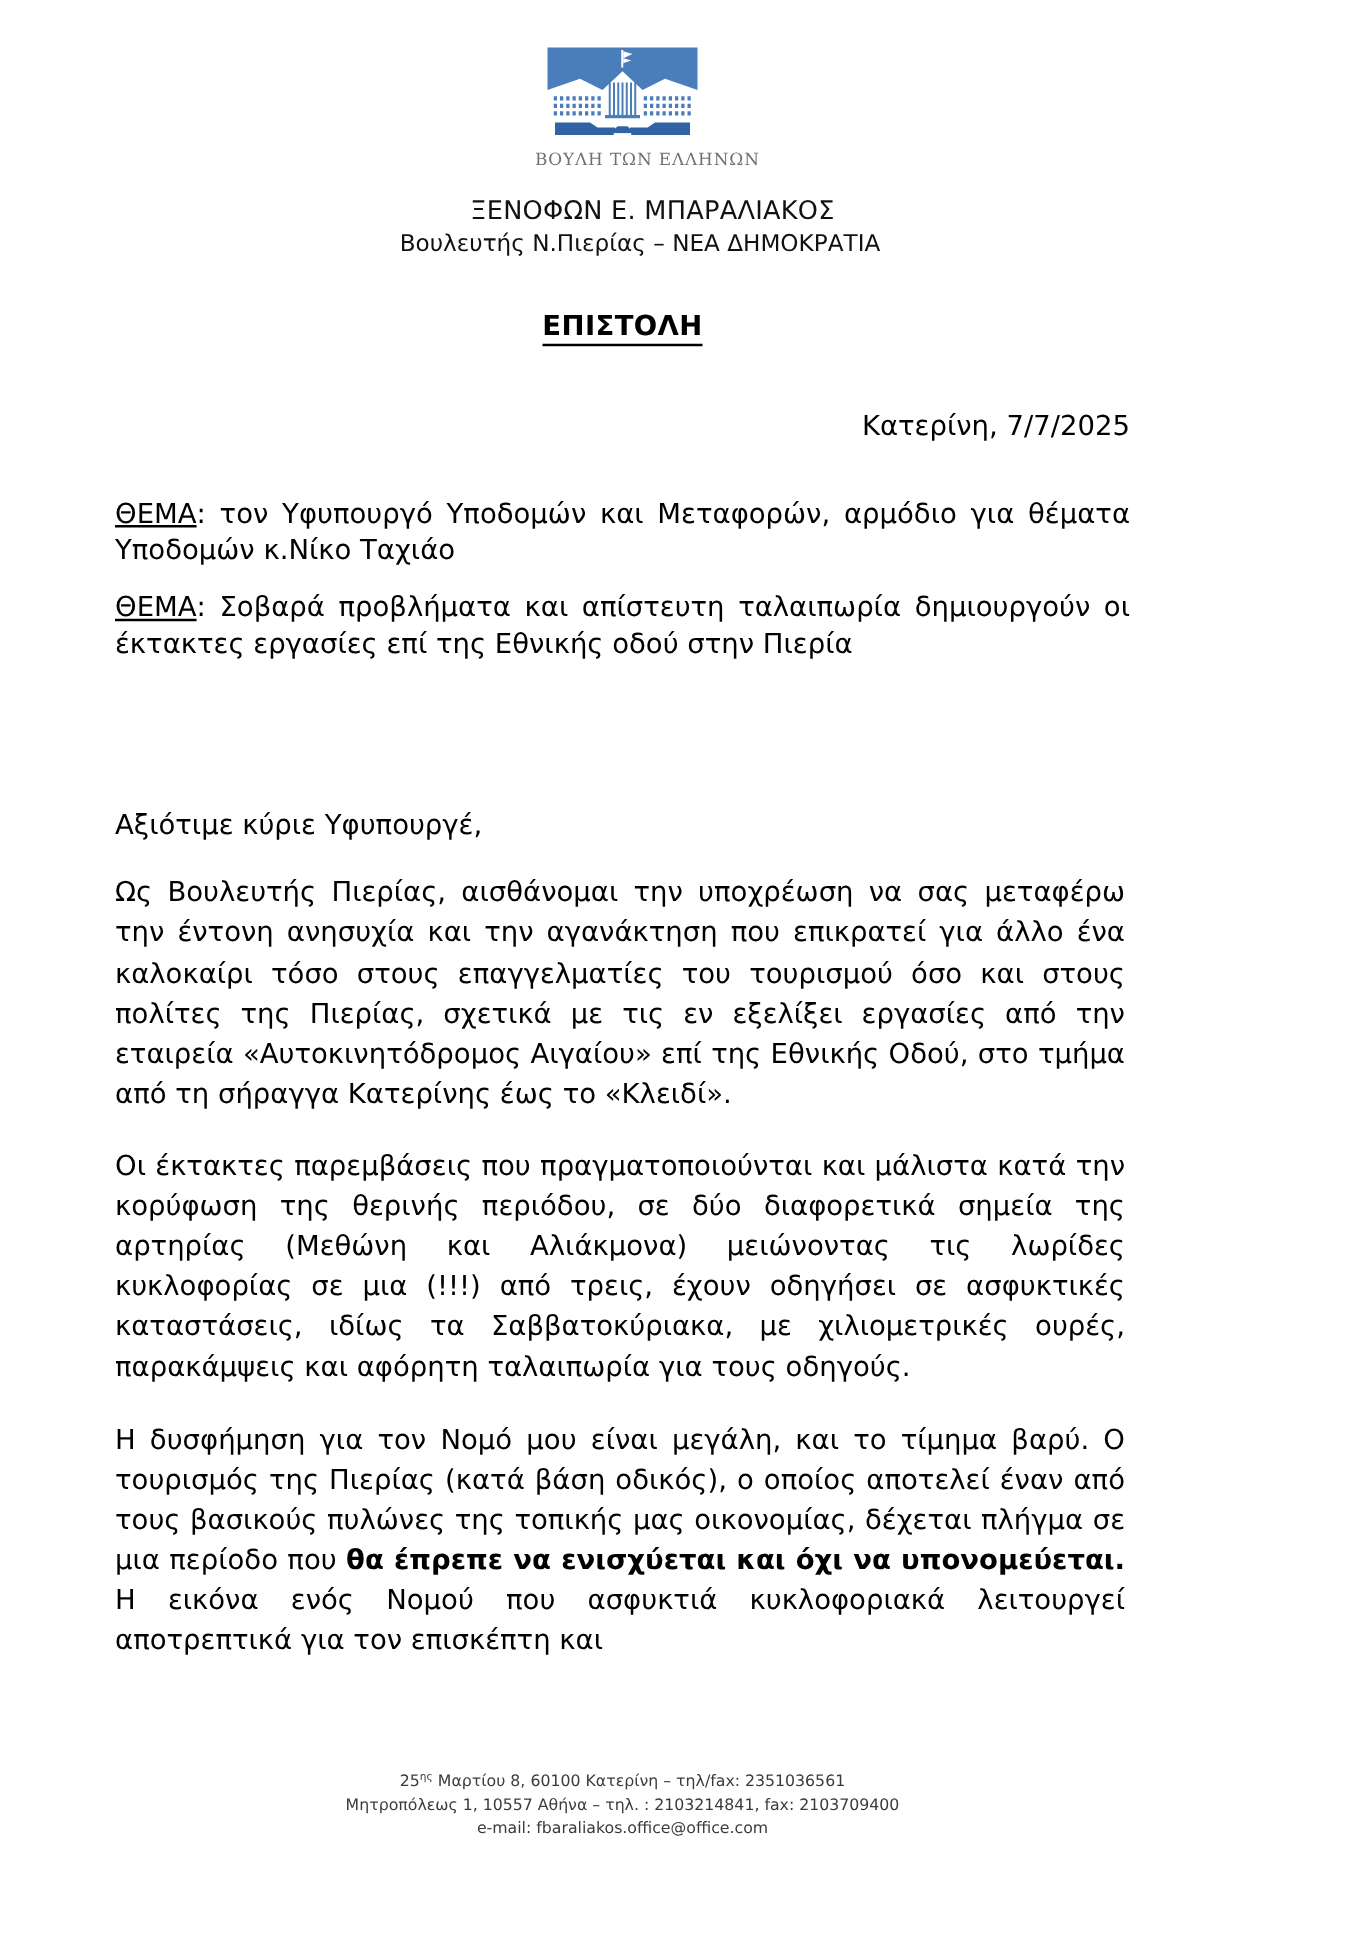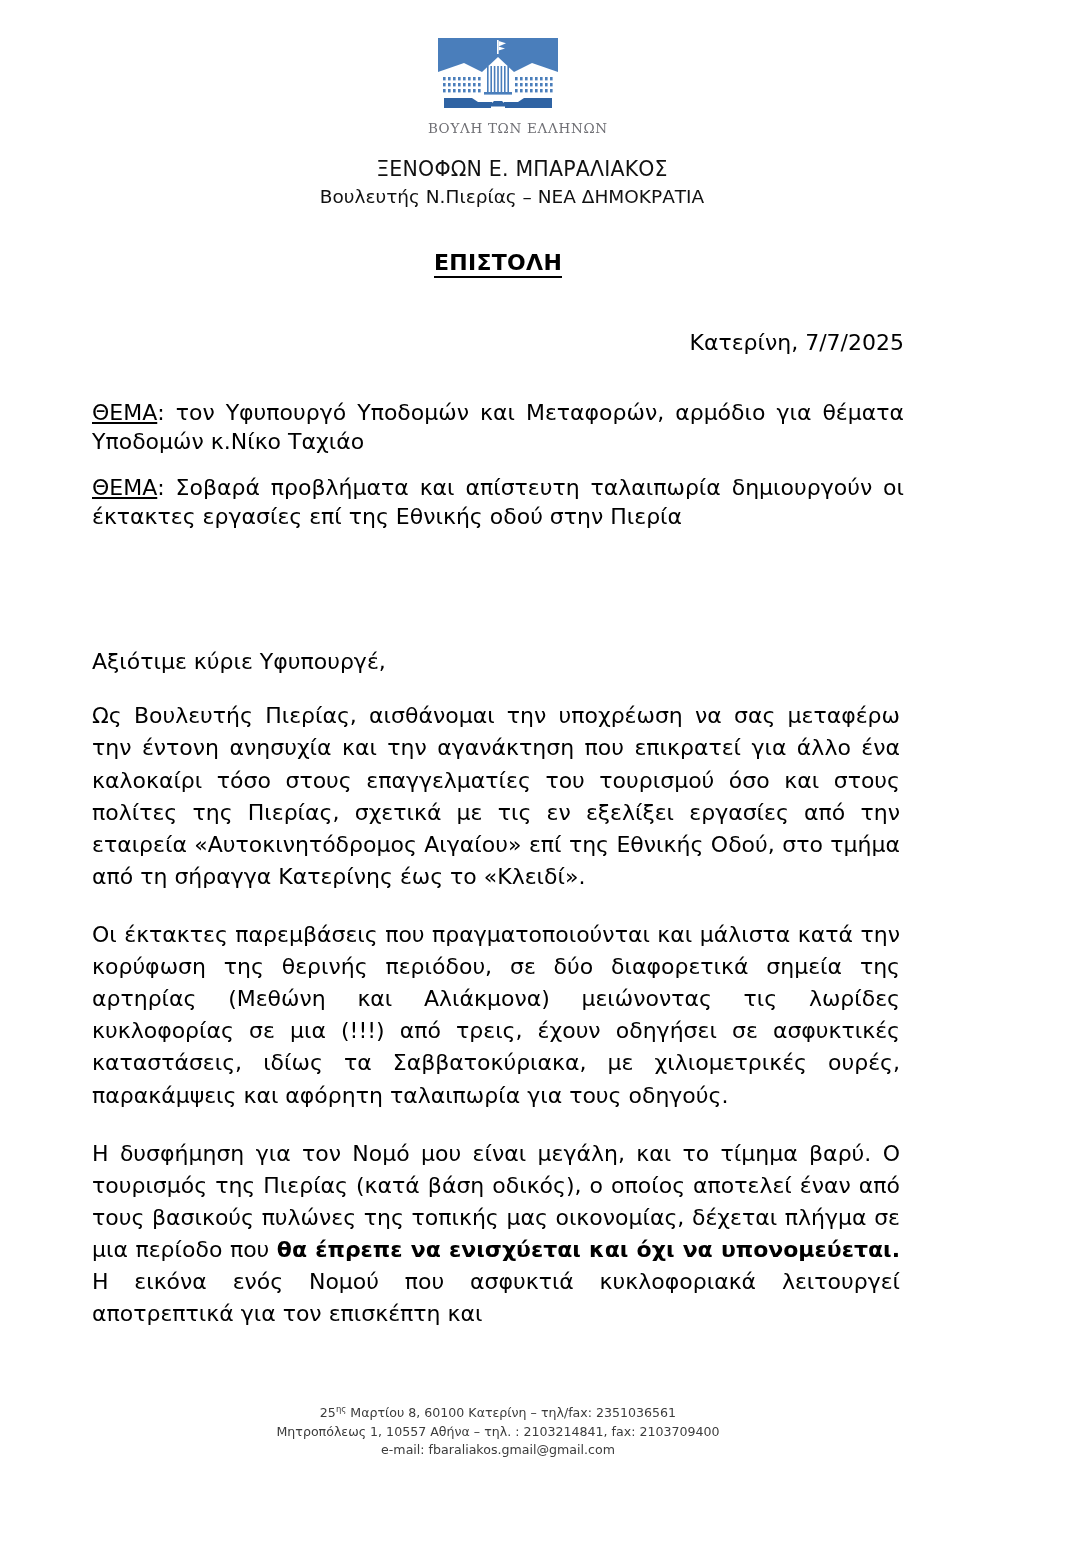--- a/index.html
+++ b/index.html
@@ -103,21 +103,21 @@
     text-justify: inter-word;
     margin: 26px 4px 0 0;
   }
   p.para b { font-weight: bold; }
 
   
   .footer {
     position: absolute;
     left: 0;
     right: 0;
-    bottom: 90px;
+    bottom: 78px;
     text-align: center;
     font-size: 12.6px;
     line-height: 1.45;
     color: #3b3b3b;
   }
   .footer sup { font-size: 8.5px; vertical-align: super; }
 </style>
 </head>
 <body>
 
@@ -242,16 +242,16 @@
 
     <p class="para">Οι έκτακτες παρεμβάσεις που πραγματοποιούνται και μάλιστα κατά την κορύφωση της θερινής περιόδου, σε δύο διαφορετικά σημεία της αρτηρίας (Μεθώνη και Αλιάκμονα) μειώνοντας τις λωρίδες κυκλοφορίας σε μια (!!!) από τρεις, έχουν οδηγήσει σε ασφυκτικές καταστάσεις, ιδίως τα Σαββατοκύριακα, με χιλιομετρικές ουρές, παρακάμψεις και αφόρητη ταλαιπωρία για τους οδηγούς.</p>
 
     <p class="para"><span>Η δυσφήμηση για τον Νομό μου είναι μεγάλη, και το τίμημα βαρύ. Ο τουρισμός της Πιερίας (κατά βάση οδικός), ο οποίος αποτελεί έναν από τους βασικούς πυλώνες της τοπικής μας οικονομίας, δέχεται πλήγμα σε μια περίοδο που </span><b>θα έπρεπε να ενισχύεται και όχι να υπονομεύεται.</b><span> Η εικόνα ενός Νομού που ασφυκτιά κυκλοφοριακά λειτουργεί αποτρεπτικά για τον επισκέπτη και</span></p>
 
   </div>
 
   <div class="footer">
     <div><span>25</span><sup>ης</sup><span> Μαρτίου 8, 60100 Κατερίνη – τηλ/fax: 2351036561</span></div>
     <div>Μητροπόλεως 1, 10557 Αθήνα – τηλ. : 2103214841, fax: 2103709400</div>
-    <div>e-mail: fbaraliakos.gmail@gmail.com</div>
+    <div>e-mail: fbaraliakos.office@office.com</div>
   </div>
 
 </div>
 
 </body></html>

